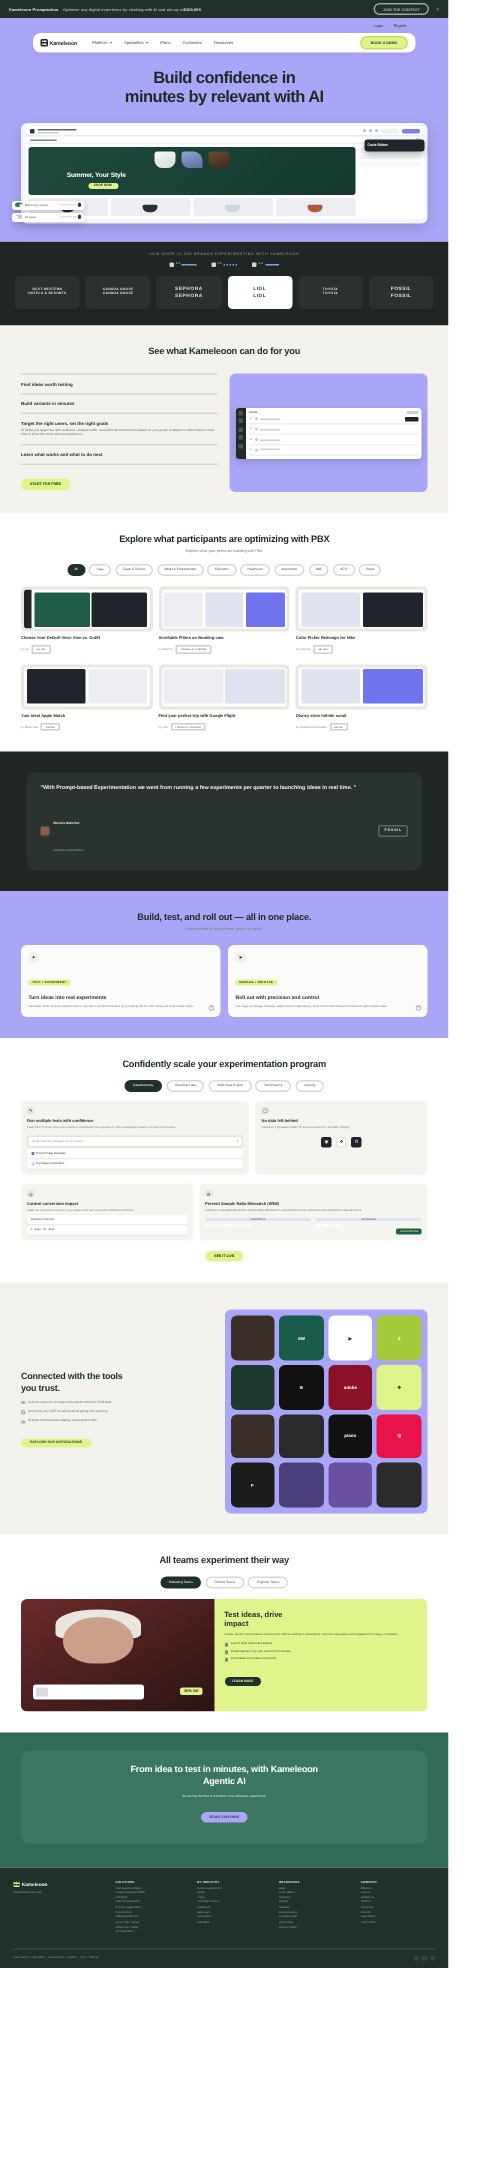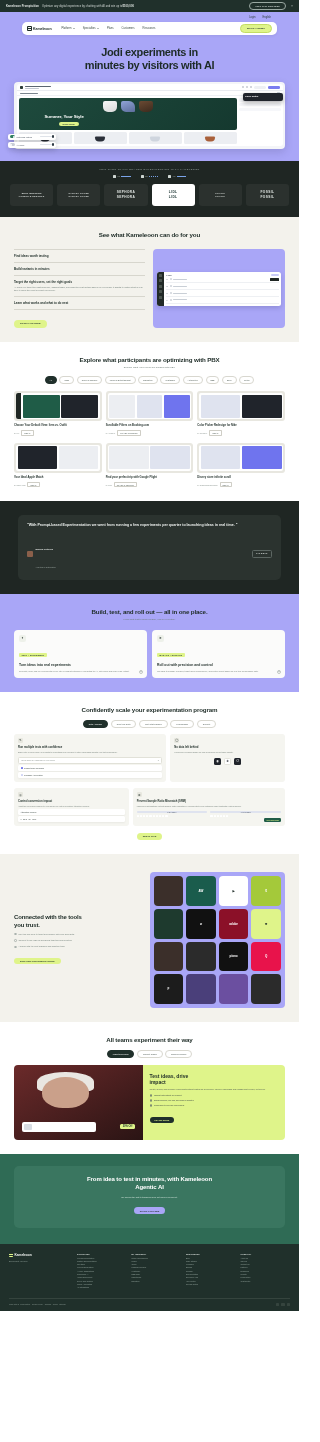--- a/index.html
+++ b/index.html
@@ -415,22 +415,22 @@
           </span>
           <span class="nav-item">Plans</span>
           <span class="nav-item">Customers</span>
           <span class="nav-item">Resources</span>
         </div>
         <span class="nav-cta">BOOK A DEMO</span>
       </div>
     </div>
 
     <div class="hero-title">
-      <div>Jodi experiments in</div>
-      <div>minutes by visitors with AI</div>
+      <div>Build confidence in</div>
+      <div>minutes by relevant with AI</div>
     </div>
 
     <div class="shot">
       <div class="shot-inner">
         <div class="shot-bar">
           <span class="shot-sq"></span>
           <span class="shot-bar-title">
             <i class="bar-l1"></i>
               <i class="bar-l2"></i>
           </span>

